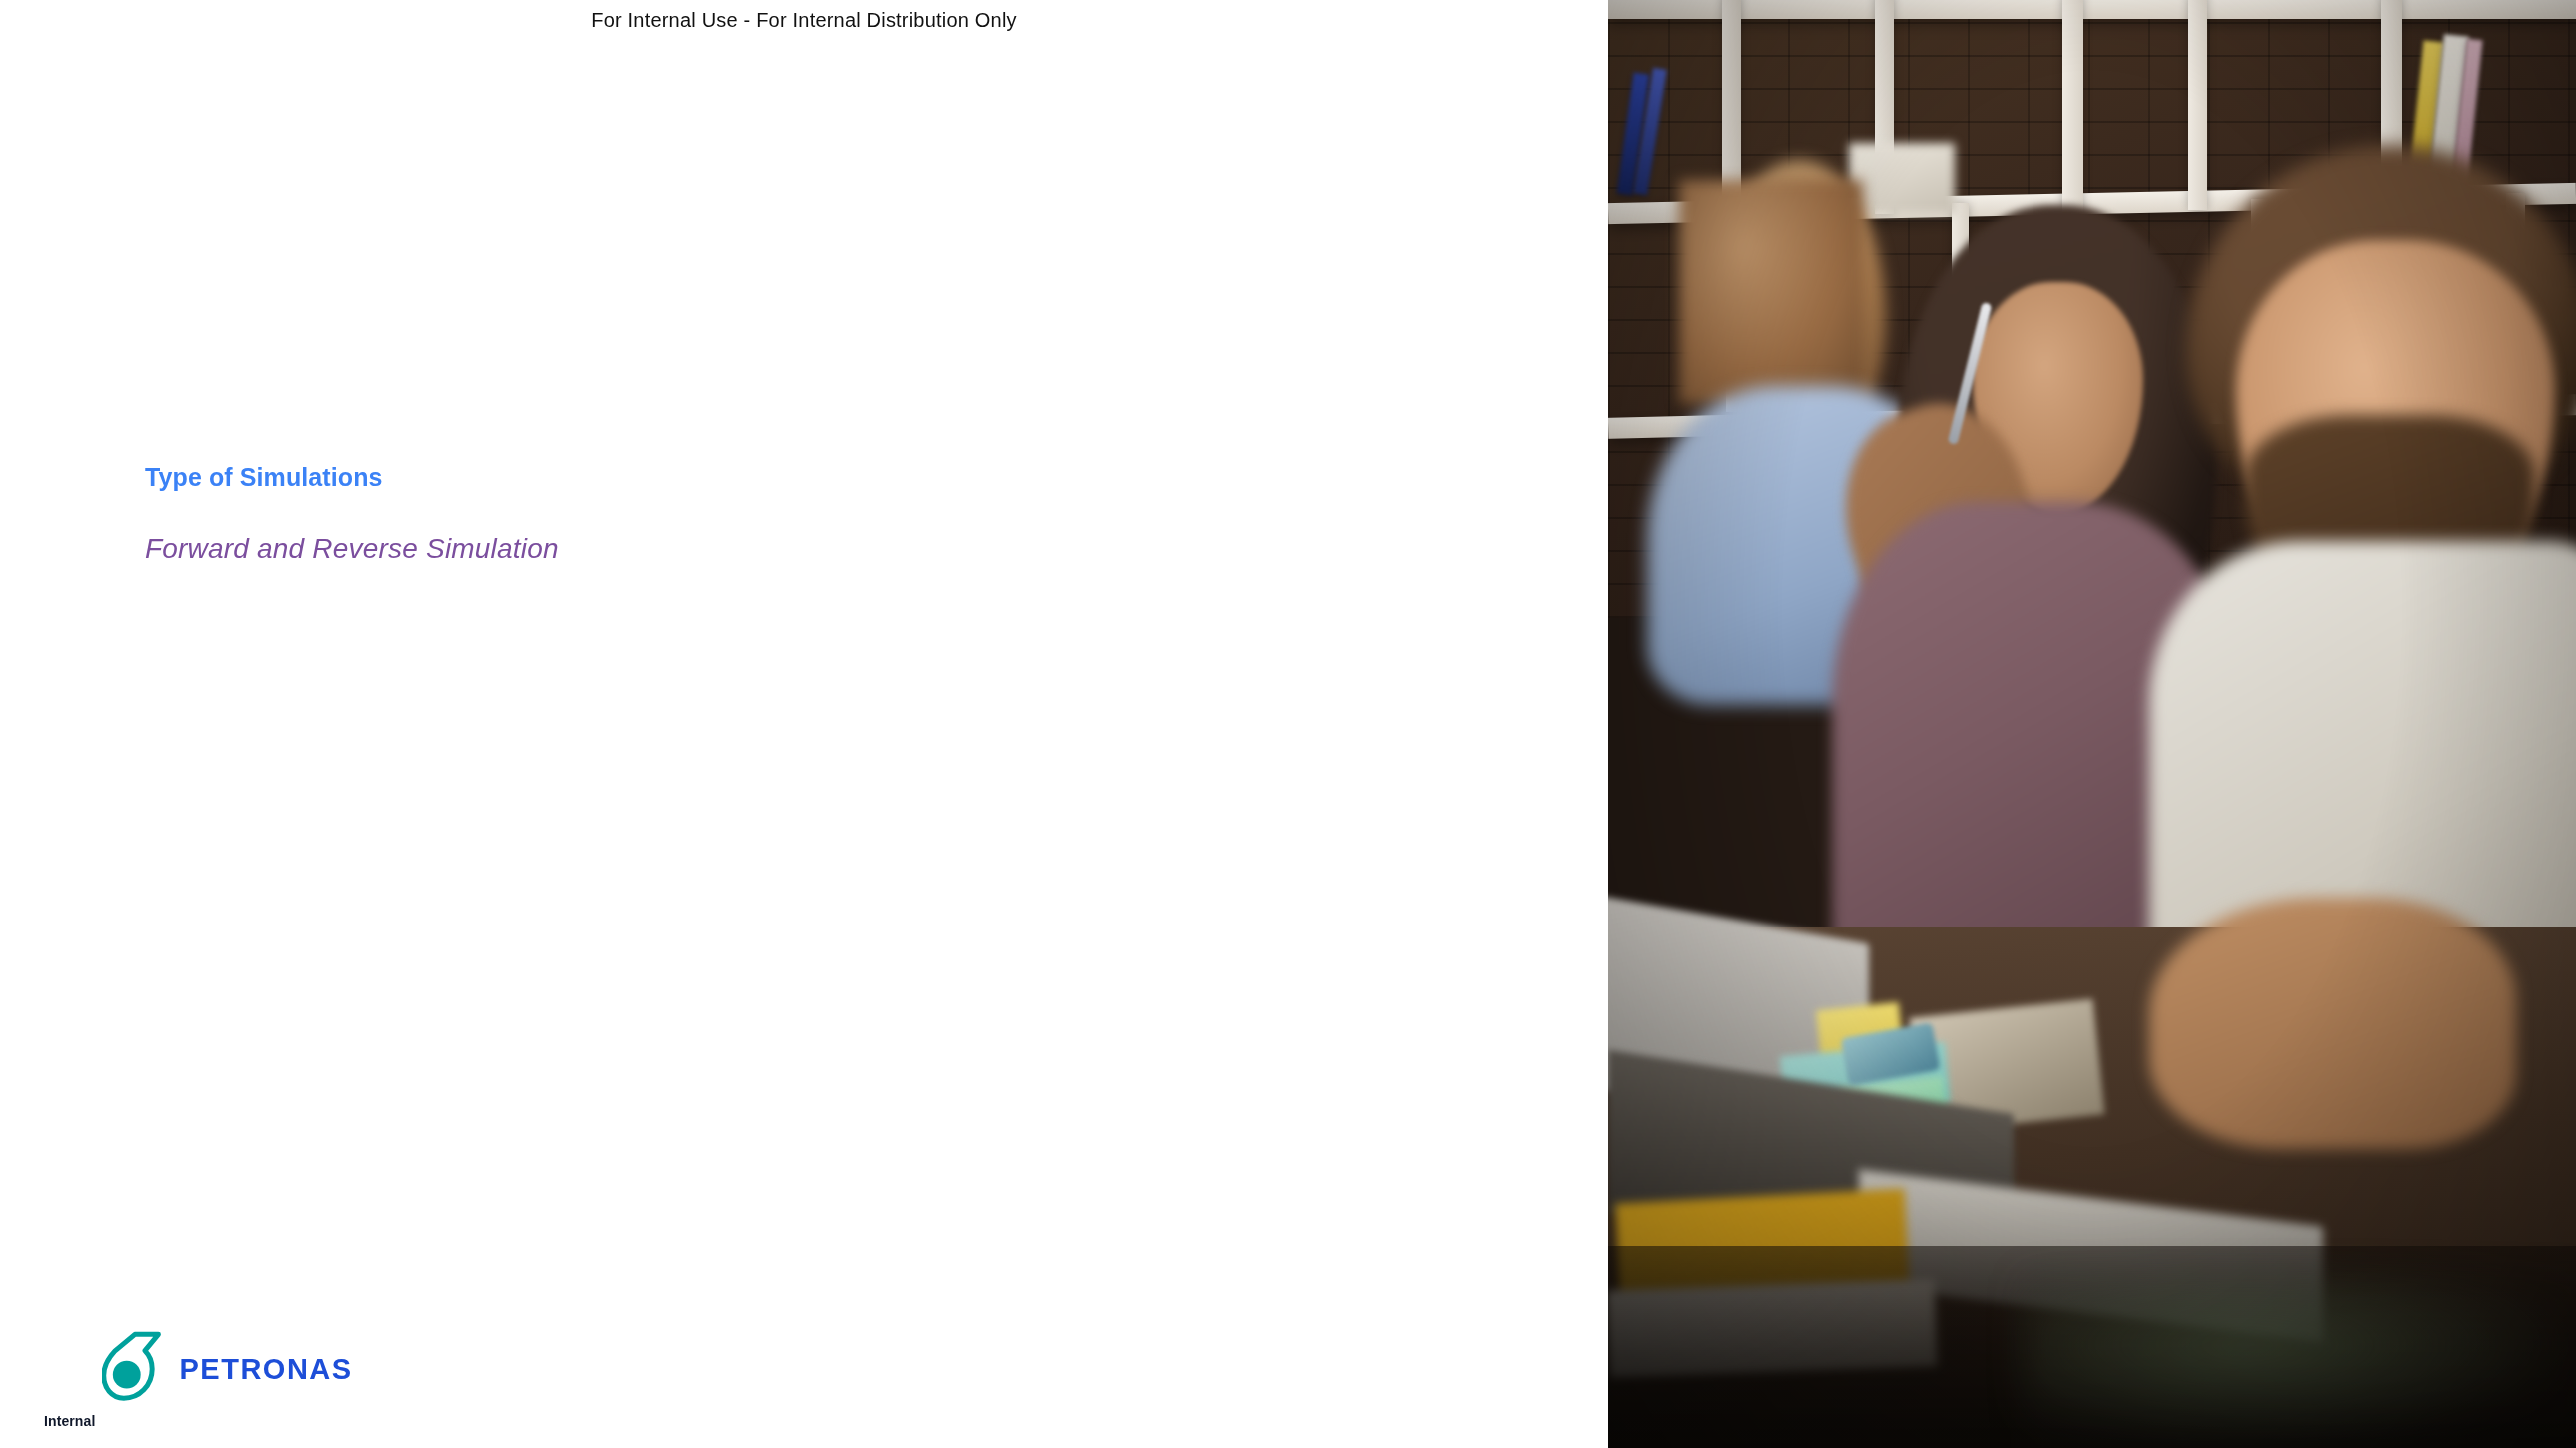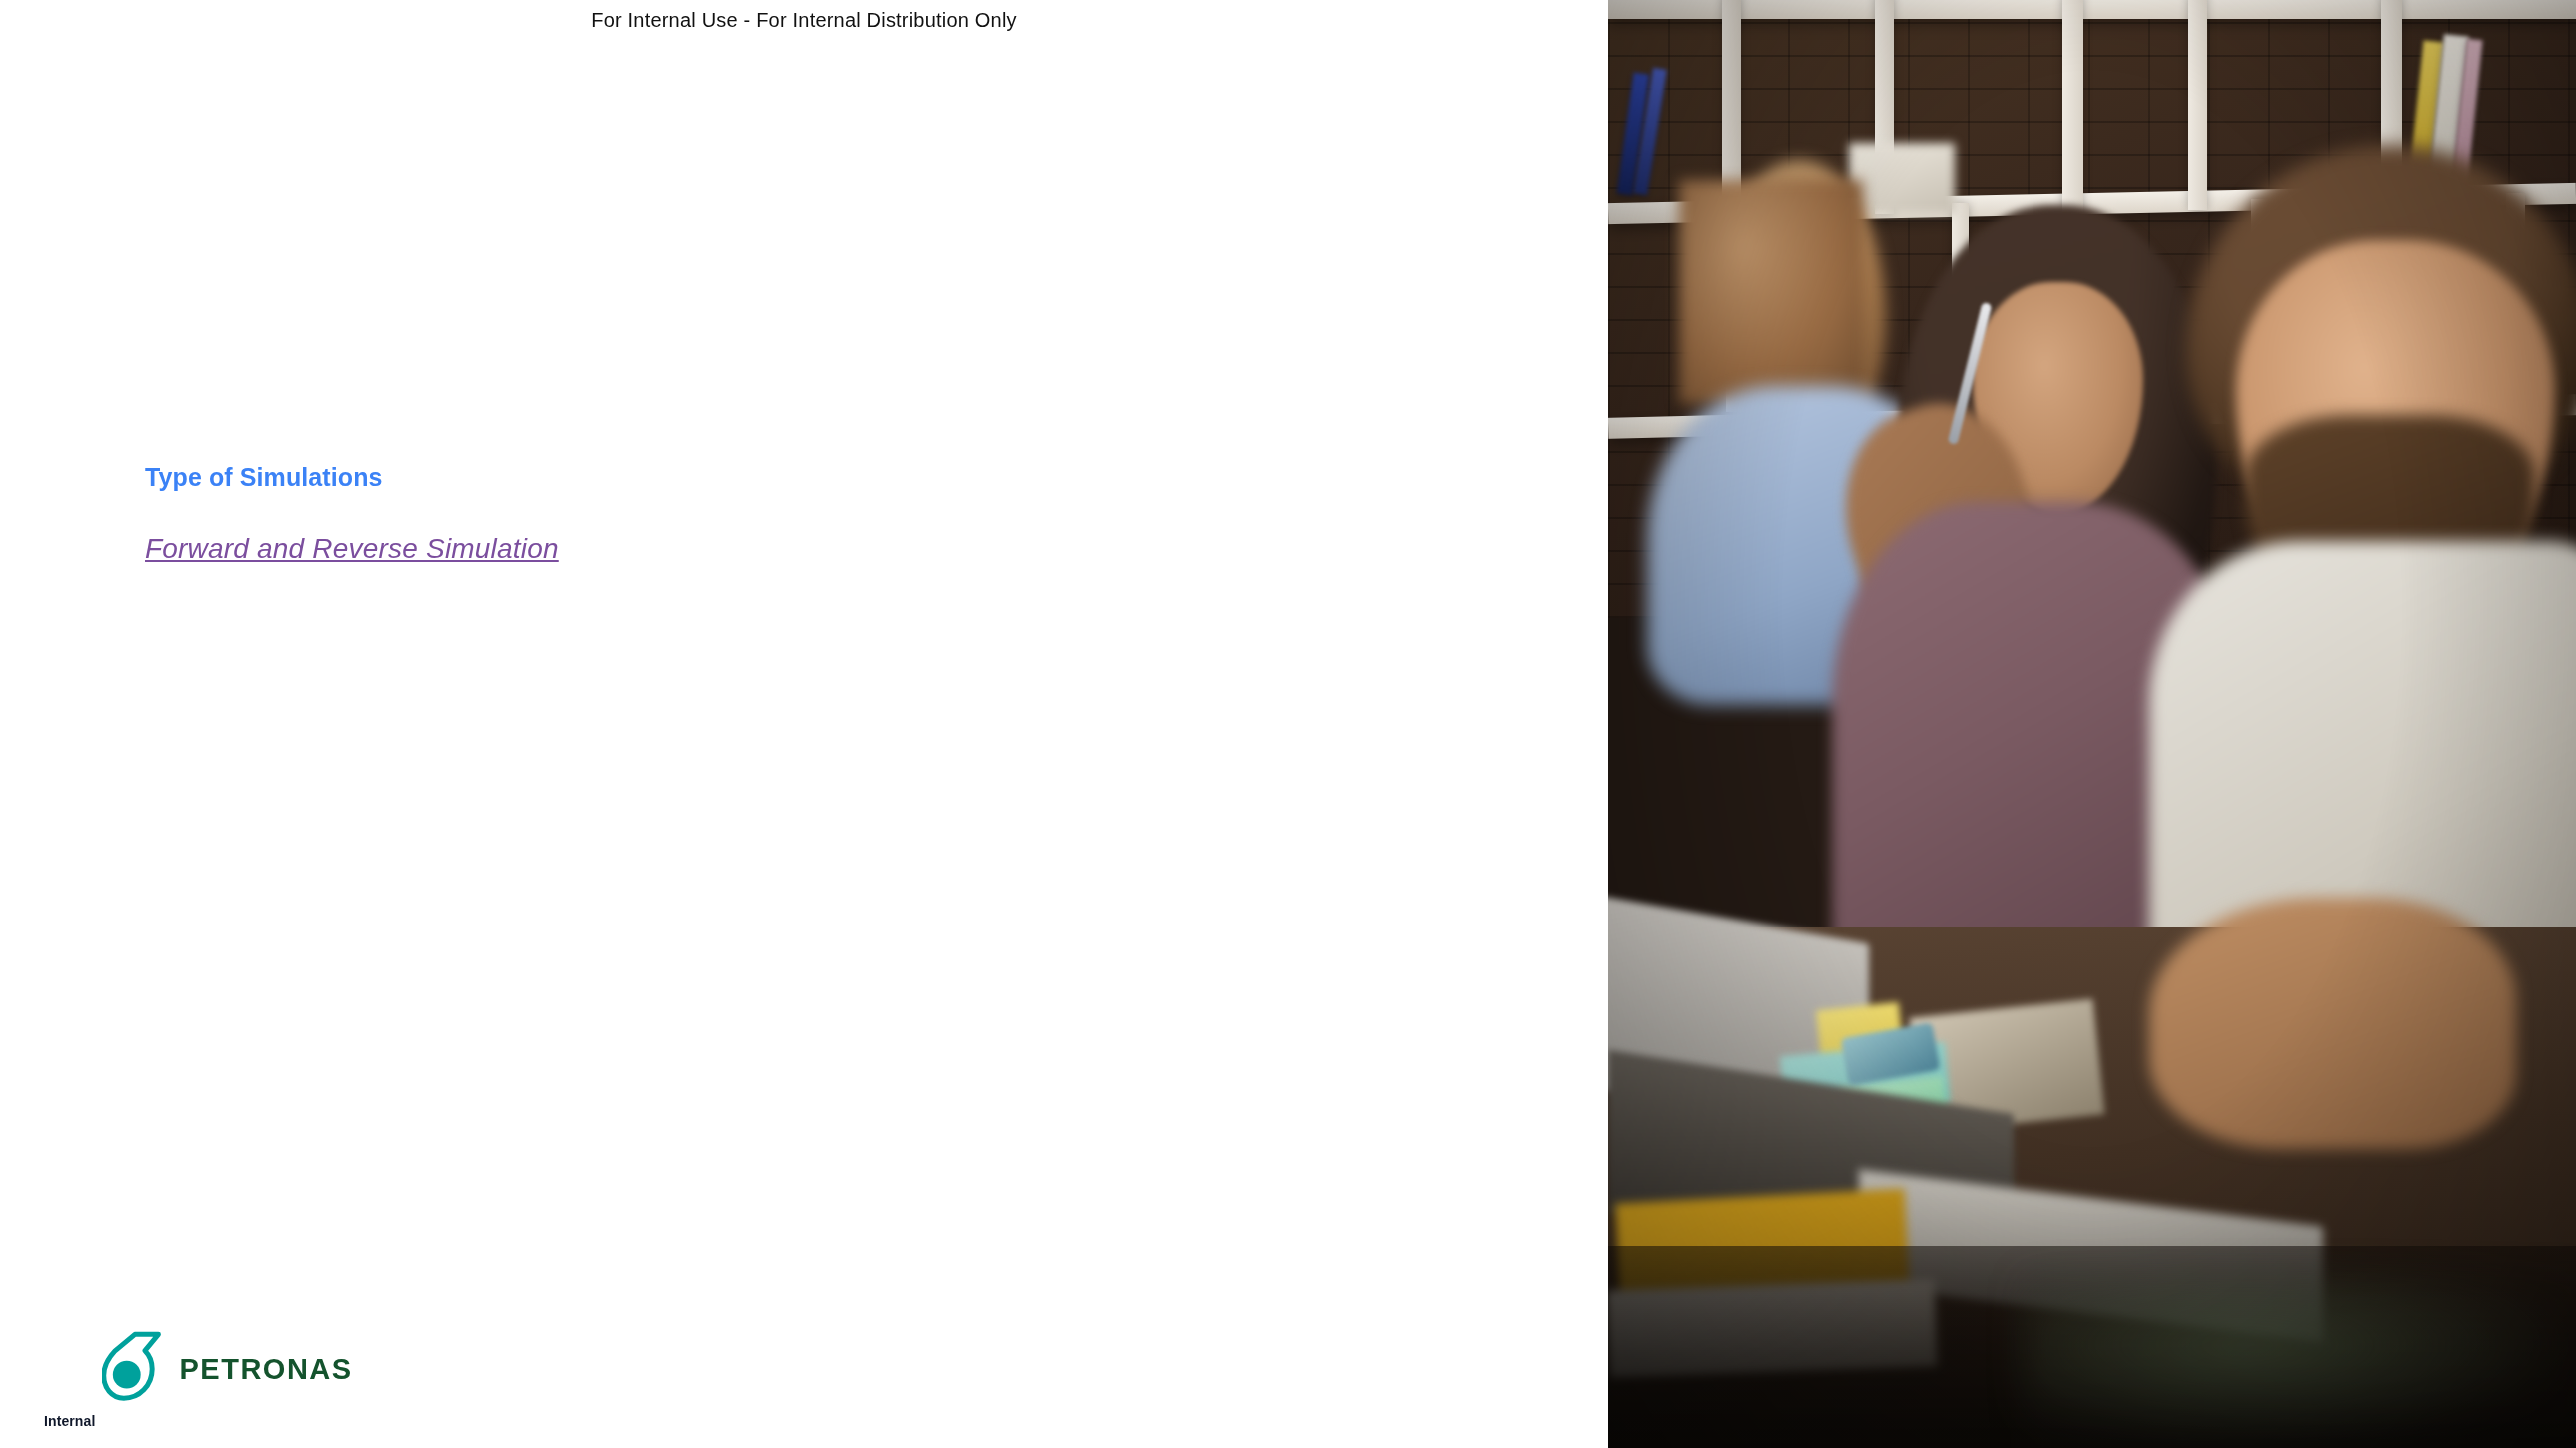--- a/index.html
+++ b/index.html
@@ -51,21 +51,20 @@
     line-height: 1.1;
   }
   .kicker {
     font-size: 28px;
     font-style: italic;
     font-weight: normal;
     color: #7B4E9E;
     letter-spacing: 0.2px;
     margin: 0 0 18px 0;
     line-height: 1.1;
-    text-decoration: underline;
   }
   .main-title {
     font-size: 73px;
     font-weight: bold;
     color: #000000;
     letter-spacing: -0.5px;
     margin: 0 0 58px 0;
     line-height: 1.05;
   }
   .subtitle {
@@ -87,21 +86,21 @@
   }
   .logo-mark {
     width: 62px;
     height: 71px;
     display: block;
   }
   .logo-wordmark {
     font-size: 29px;
     font-weight: bold;
     letter-spacing: 1.5px;
-    color: #14532d;
+    color: #1d4ed8;
     font-family: "Liberation Sans", sans-serif;
     line-height: 1;
     padding-top: 5.8px;
   }
 
   
   .footer-classification {
     position: absolute;
     left: 44px;
     top: 1413px;

